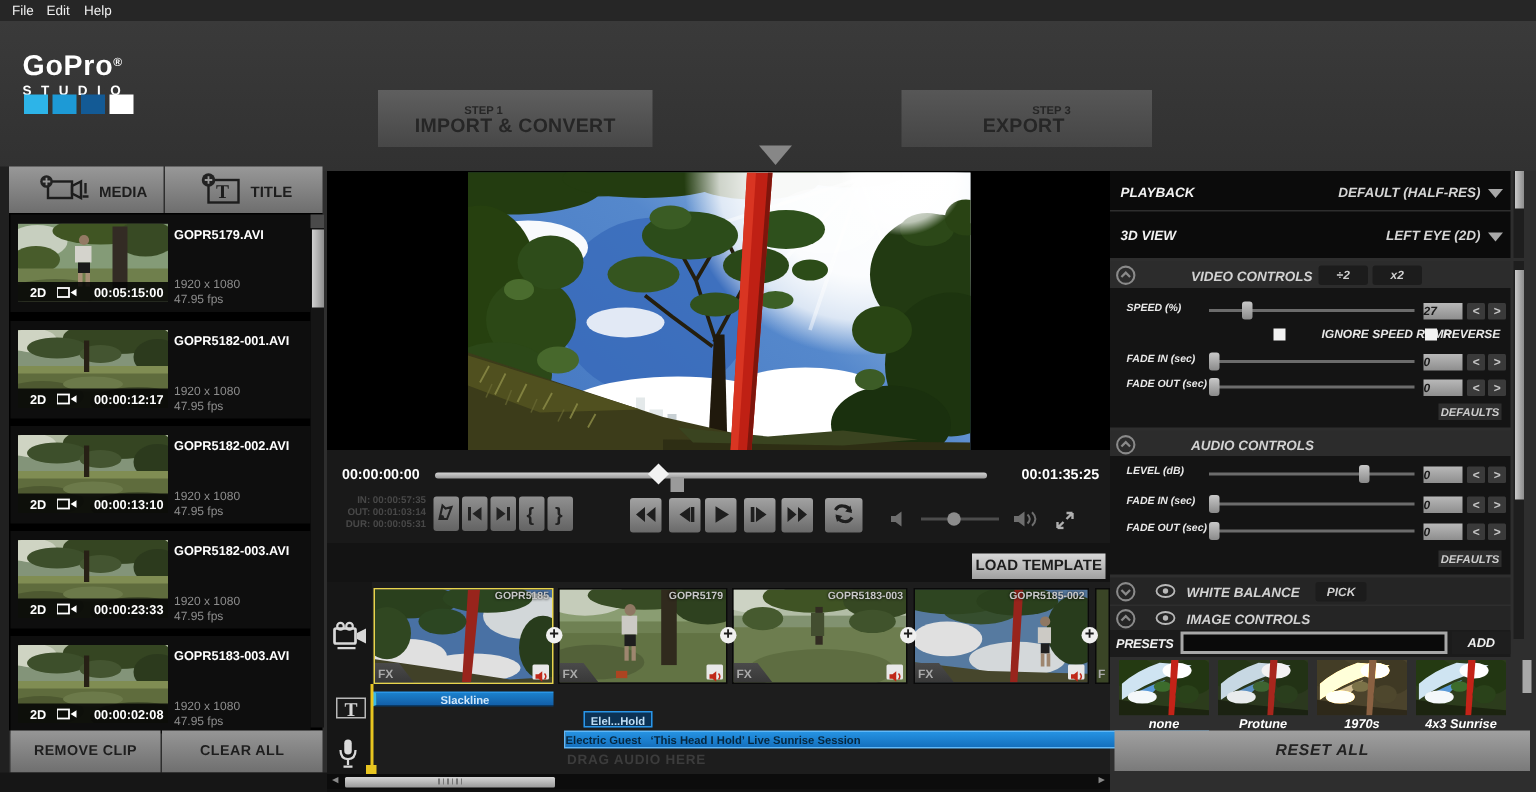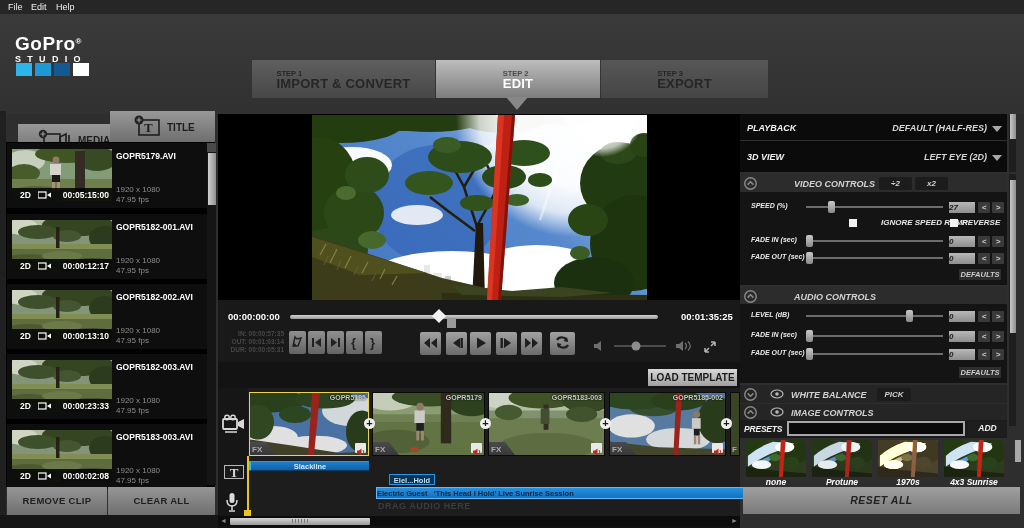--- a/index.html
+++ b/index.html
@@ -14,21 +14,21 @@
 #header { left:0; top:14px; width:1024px; height:100px;
   background:linear-gradient(#3a3a3a,#313131); }
 
 #logo { left:15px; top:33px; width:110px; height:62px; }
 .gopro { color:#fff; font-weight:bold; font-size:19px; line-height:17px; letter-spacing:0.5px; }
 .studio { color:#fff; font-weight:bold; font-size:9px; letter-spacing:6.3px; margin-top:2px; }
 .sq { position:absolute; width:16px; height:13px; top:30px; }
 
 .tab { top:60px; height:38px; text-align:center; }
 .tab .inner { display:inline-block; text-align:left; margin-top:10px; }
-.tab .s { font-size:7.5px; font-weight:bold; line-height:8px; }
+.tab .s { font-size:7.5px; font-weight:bold; line-height:8px;margin-left:33px; }
 .tab .t { font-size:13px; font-weight:bold; line-height:11px; letter-spacing:0.2px; }
 #tab1 { left:252px; width:183px; background:linear-gradient(#5f5f5f,#474747); }
 #tab1 .s, #tab1 .t { color:#262626; }
 #tab2 { left:436px; width:164px; background:linear-gradient(#bdbdbd,#7d7d7d); }
 #tab2 .s { color:#4a4a4a; } #tab2 .t { color:#fff; }
 #tab3 { left:601px; width:167px; background:linear-gradient(#575757,#454545); }
 #tab3 .s, #tab3 .t { color:#262626; }
 #tabarrow { left:506px; top:97px; width:0; height:0;
   border-left:11px solid transparent; border-right:11px solid transparent;
   border-top:13px solid #878787; }
@@ -81,26 +81,25 @@
   <div id="header" class="abs"></div>
   <div id="logo" class="abs">
     <div class="gopro">GoPro<span style="font-size:8px;vertical-align:6px;">®</span></div>
     <div class="studio">STUDIO</div>
     <div class="sq" style="left:1px; background:#2db4e8;"></div>
     <div class="sq" style="left:20px; background:#1d9ad6;"></div>
     <div class="sq" style="left:39px; background:#135a95;"></div>
     <div class="sq" style="left:58px; background:#ffffff;"></div>
   </div>
   <div id="tab1" class="abs tab"><div class="inner"><div class="s">STEP 1</div><div class="t">IMPORT &amp; CONVERT</div></div></div>
-  <div id="tab2" class="abs tab"><div class="inner"><div class="s">STEP 2</div><div class="t">EDIT</div></div></div>
   <div id="tab3" class="abs tab"><div class="inner"><div class="s">STEP 3</div><div class="t">EXPORT</div></div></div>
   <div id="tabarrow" class="abs"></div>
   <div class="abs" style="left:0;top:111px;width:6px;height:417px;background:#202020;"></div>
     <div id="lefttabs" class="abs">
-    <div class="ltab" style="left:12px; width:103px;margin-top:13px;">
+    <div class="ltab" style="left:0; width:103px;">
       <svg width="103" height="31" style="position:absolute">
         <g stroke="#1d1d1d" fill="none" stroke-width="1.6">
           <rect x="26" y="10" width="16" height="11" fill="none"></rect>
           <path d="M42 13 L48 10 L48 21 L42 18 Z"></path>
           <path d="M51 11 v7 M49 20 h4"></path>
         </g>
         <circle cx="25" cy="10" r="4.2" fill="#222"></circle>
         <path d="M22.5 10 h5 M25 7.5 v5" stroke="#999" stroke-width="1.2"></path>
         <text x="60" y="20" font-size="10px" font-weight="bold" fill="#1d1d1d">MEDIA</text>
       </svg>

